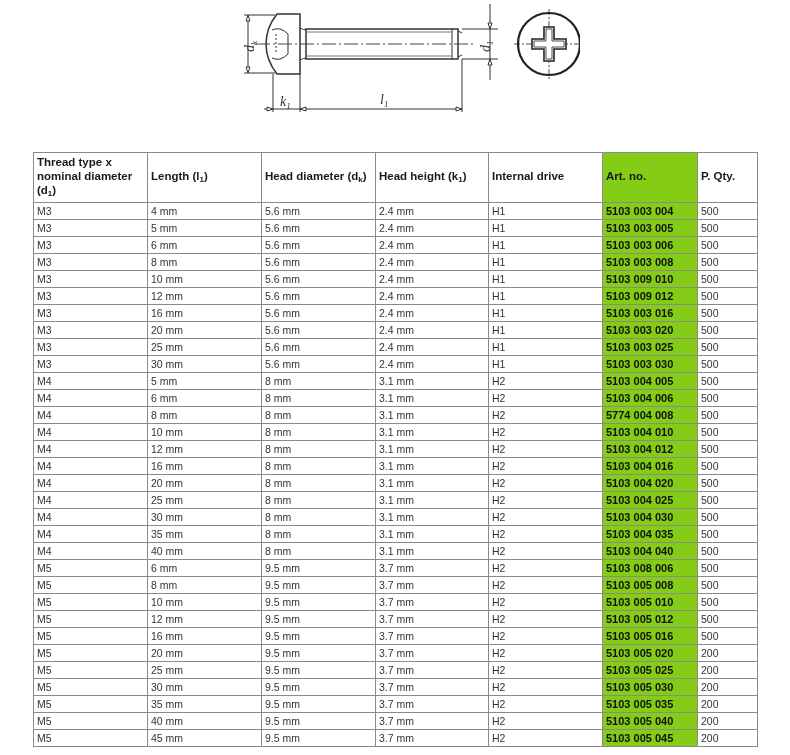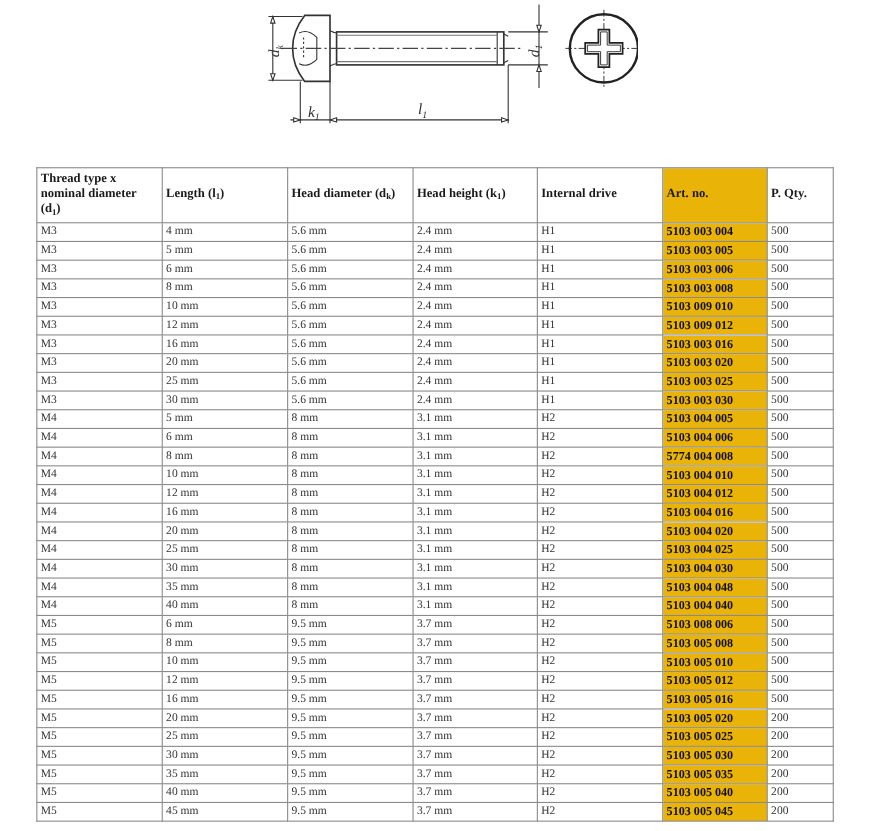--- a/index.html
+++ b/index.html
@@ -1,22 +1,22 @@
 <!DOCTYPE html>
 <html><head>
 <meta charset="utf-8">
 <style>
   html, body { margin:0; padding:0; background:#ffffff; }
   body { width:790px; height:755px; position:relative; overflow:hidden; font-family:"Liberation Sans", sans-serif; color:#222; }
   .drawing { position:absolute; left:240px; top:0; width:340px; height:118px; }
-  table.spec { position:absolute; left:33px; top:152px; width:724px; border-collapse:collapse; table-layout:fixed;font-family:Liberation Serif, serif; }
+  table.spec { position:absolute; left:33px; top:152px; width:724px; border-collapse:collapse; table-layout:fixed; }
   table.spec th, table.spec td { border:1px solid #8a8a8a; padding:0 3px; text-align:left; vertical-align:middle; overflow:hidden; white-space:nowrap; }
   table.spec th { height:49px; font-size:11.5px; font-weight:bold; color:#1a1a1a; line-height:14px; white-space:normal; }
   table.spec td { height:16px; font-size:10.5px; color:#333; line-height:16px; }
-  table.spec th.art, table.spec td.art { background:#eab308; }
+  table.spec th.art, table.spec td.art { background:#84cc16; }
   table.spec td.art { font-weight:bold; color:#111; font-size:11px; }
   sub { font-size:8px; vertical-align:-2px; }
 </style>
 </head>
 <body>
 
 <svg class="drawing" viewBox="0 0 340 118" width="340" height="118">
   <g stroke="#333" fill="none" stroke-width="1">
 
     <line x1="8" y1="15" x2="8" y2="73"></line>
@@ -258,21 +258,21 @@
         <td>H2</td>
         <td class="art">5103 004 030</td>
         <td>500</td>
       </tr>
       <tr>
         <td>M4</td>
         <td>35 mm</td>
         <td>8 mm</td>
         <td>3.1 mm</td>
         <td>H2</td>
-        <td class="art">5103 004 048</td>
+        <td class="art">5103 004 035</td>
         <td>500</td>
       </tr>
       <tr>
         <td>M4</td>
         <td>40 mm</td>
         <td>8 mm</td>
         <td>3.1 mm</td>
         <td>H2</td>
         <td class="art">5103 004 040</td>
         <td>500</td>

